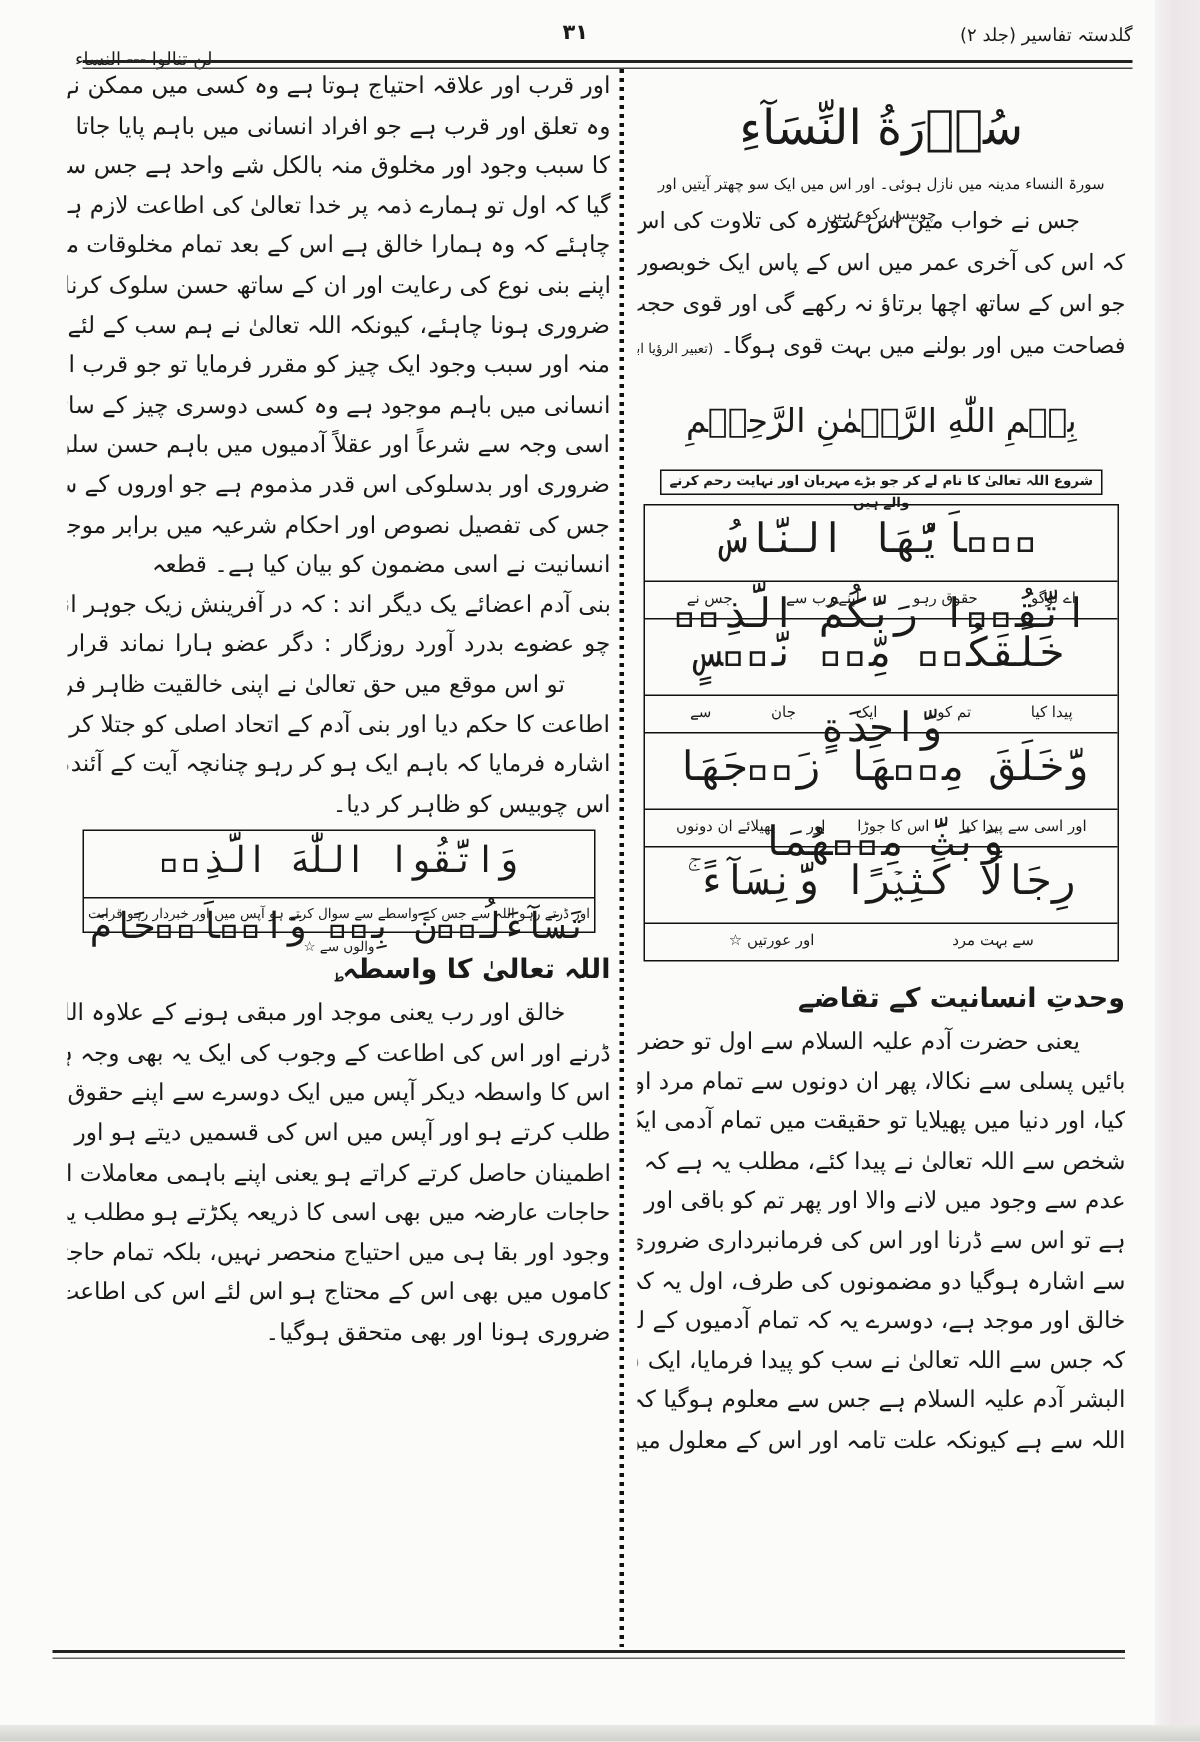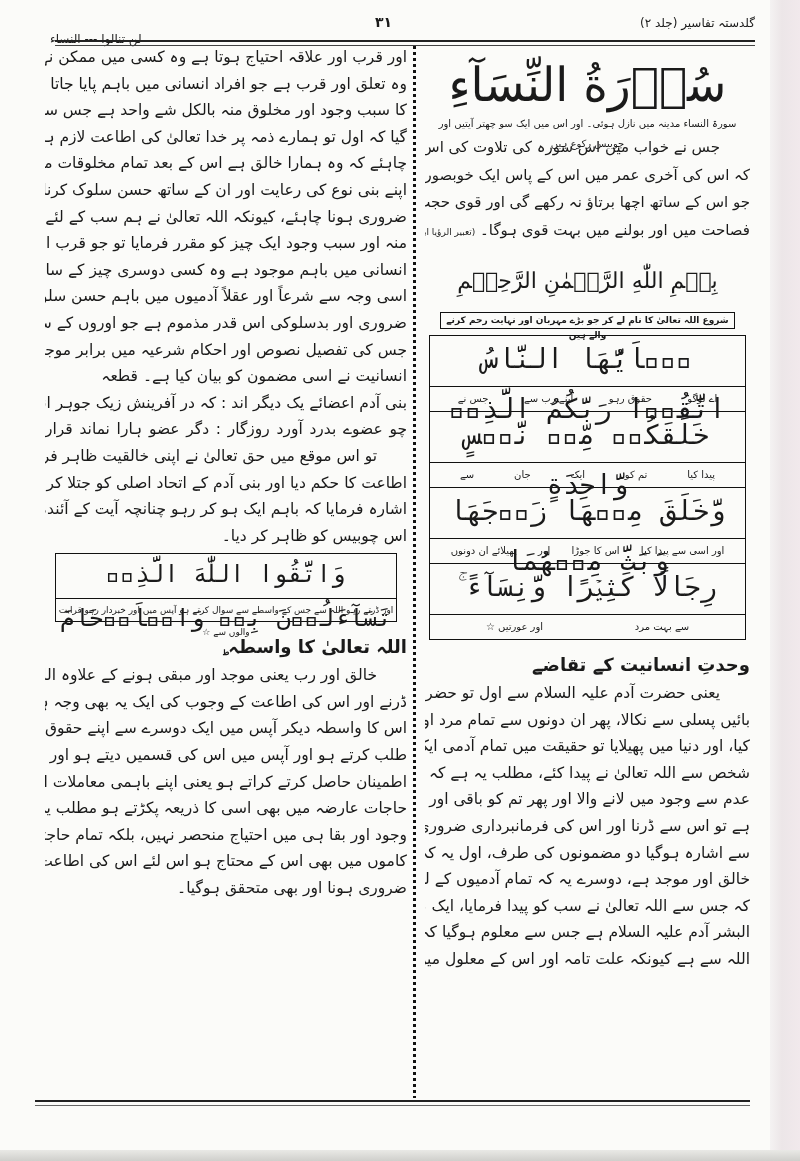--- a/index.html
+++ b/index.html
@@ -25,21 +25,21 @@
     background:repeating-linear-gradient(to bottom,#111 0,#111 3px,transparent 3px,transparent 6px); }
 
   .col { position:absolute; direction:rtl; text-align:justify; }
   .col-left { left:45px; top:44px; width:362px; }
   .col-right { left:425px; top:44px; width:325px; }
   .line { font-size:15.5px; line-height:26.6px; white-space:nowrap; overflow:hidden;
     text-align:justify; text-align-last:justify; }
   .line.last { text-align-last:right; }
   .indent { padding-right:30px; }
 
-  .surah-title { font-family:"DejaVu Serif", serif; font-size:47px; text-align:center;
+  .surah-title { font-family:"DejaVu Serif", serif; font-size:32px; text-align:center;
     margin-top:12px; height:58px; line-height:58px; }
   .surah-info { font-size:10px; text-align:center; height:20px; line-height:20px; }
   .dream-block .line { font-size:15px; line-height:27.5px; }
   .dream-src { font-size:9px; }
   .bismillah { font-family:"DejaVu Serif", serif; font-size:22px; text-align:center;
     height:62px; line-height:62px; margin-top:4px; }
 
   .verse-box { border:1.5px solid #111; margin:0 4px; }
   .bism-trans { border:1.5px solid #111; font-size:9px; text-align:center; height:15px;
     line-height:15px; margin:0 15px 6px;font-weight:bold; }

